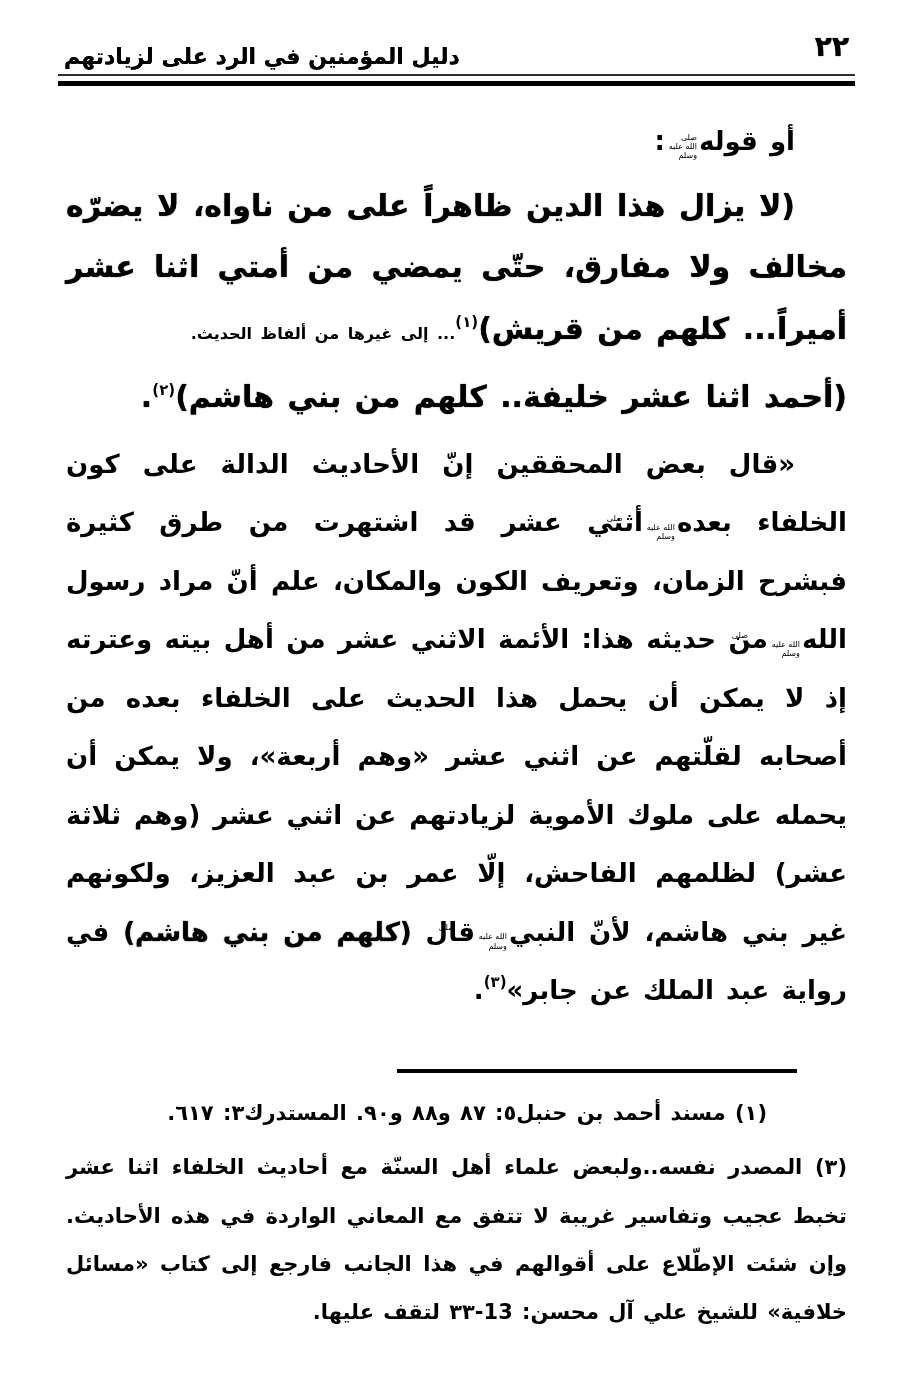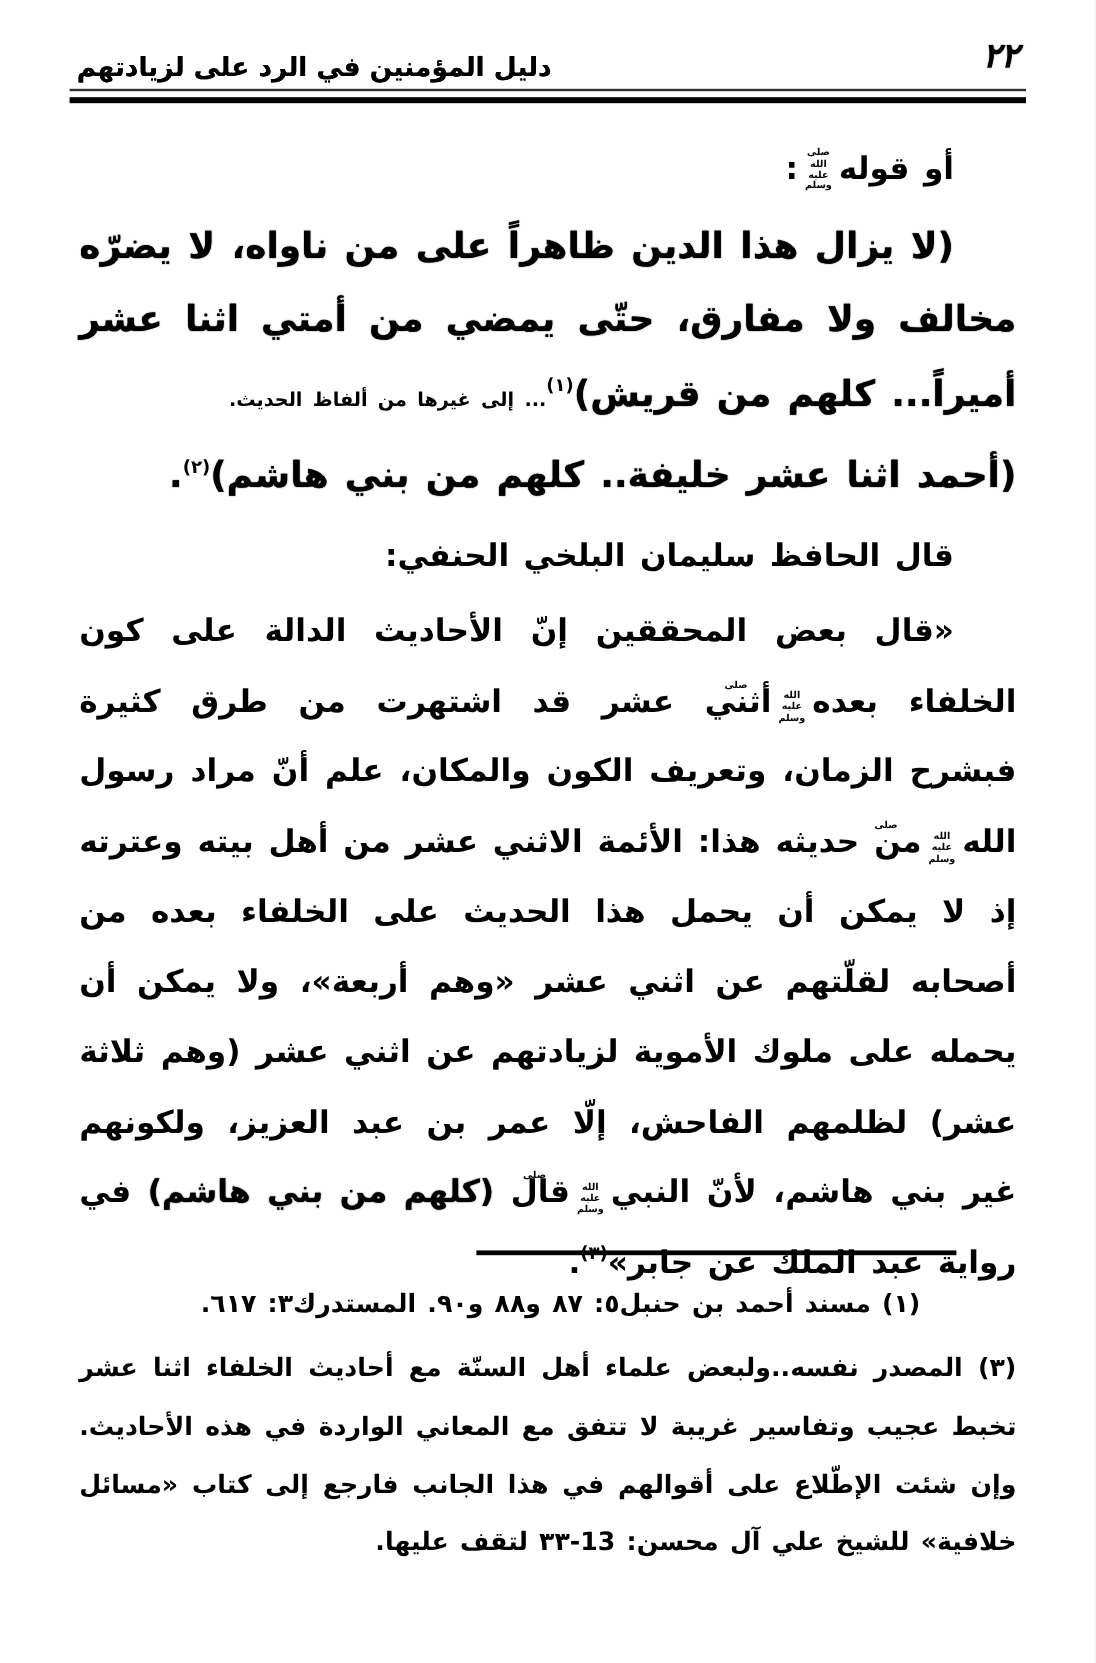--- a/index.html
+++ b/index.html
@@ -20,21 +20,20 @@
     justify-content:space-between;
     align-items:flex-start;
     padding:30px 64px 0 64px;
   }
   .page-number{
     font-size:28px;
     font-weight:bold;
     letter-spacing:2px;
     margin-top:0;
     text-shadow:0 0 1px #000;
-    font-style:italic;
   }
   .book-title{
     font-size:22px;
     font-weight:bold;
     margin-top:14px;
     text-shadow:0 0 0.5px #000;
   }
   .header-rule{
     margin:5px 58px 0 58px;
     height:5px;
@@ -62,31 +61,31 @@
   .s-sup{
     font-size:15px;
     vertical-align:12px;
     letter-spacing:-1px;
     line-height:0;
   }
   .s-hn{
     display:inline-block;
     width:30px;
     font-size:8px;
-    font-weight:bold;
+    font-weight:normal;
     line-height:1.15;
-    text-align:center;
+    text-align:right;
     vertical-align:-8px;
     margin:0 2px;
     word-spacing:0;
   }
   
   .footnotes{
     position:absolute;
-    top:1042px;
+    top:1069px;
     right:66px;
     left:66px;
   }
   .footnote-separator{
     width:400px;
     border-top:4px solid #000;
     margin:0 50px 16px auto;
   }
   .footnotes p{
     margin:0 0 6px 0;
@@ -107,21 +106,20 @@
     <div class="page-number">٢٢</div>
     <div class="book-title">دليل المؤمنين في الرد على لزيادتهم</div>
   </div>
 
   <div class="header-rule"></div>
 
   <div class="content">
       <p class="p-lead"><span class="s-n">أو قوله</span><span class="s-hn">صلى الله عليه وسلم</span><span class="s-n">:</span></p>
       <p class="p-indent p-quote"><span class="s-q">(لا يزال هذا الدين ظاهراً على من ناواه، لا يضرّه مخالف ولا مفارق، حتّى يمضي من أمتي اثنا عشر أميراً... كلهم من قريش)</span><span class="s-sup">(١)</span><span class="s-small">... إلى غيرها من ألفاظ الحديث.</span></p>
       <p class="p-lead"><span class="s-q">(أحمد اثنا عشر خليفة.. كلهم من بني هاشم)</span><span class="s-sup">(٢)</span><span class="s-q">.</span></p>
-      <p class="p-lead"><span class="s-n">قال الحافظ سليمان البلخي الحنفي:</span></p>
       <p class="p-indent"><span class="s-n">«قال بعض المحققين إنّ الأحاديث الدالة على كون الخلفاء بعده</span><span class="s-hn">صلى الله عليه وسلم</span><span class="s-n">أثني عشر قد اشتهرت من طرق كثيرة فبشرح الزمان، وتعريف الكون والمكان، علم أنّ مراد رسول الله</span><span class="s-hn">صلى الله عليه وسلم</span><span class="s-n">من حديثه هذا: الأئمة الاثني عشر من أهل بيته وعترته إذ لا يمكن أن يحمل هذا الحديث على الخلفاء بعده من أصحابه لقلّتهم عن اثني عشر «وهم أربعة»، ولا يمكن أن يحمله على ملوك الأموية لزيادتهم عن اثني عشر (وهم ثلاثة عشر) لظلمهم الفاحش، إلّا عمر بن عبد العزيز، ولكونهم غير بني هاشم، لأنّ النبي</span><span class="s-hn">صلى الله عليه وسلم</span><span class="s-n">قال </span><span class="s-b">(كلهم من بني هاشم)</span><span class="s-n"> في رواية عبد الملك عن جابر»</span><span class="s-sup">(٣)</span><span class="s-n">.</span></p>
     </div>
 
   <div class="footnotes">
     <div class="footnote-separator"></div>
     <div id="fn-list">
         <p class="fn-indent"><span class="s-n">(١) مسند أحمد بن حنبل٥: ٨٧ و٨٨ و٩٠. المستدرك٣: ٦١٧.</span></p>
         <p><span class="s-n">(٣) المصدر نفسه..ولبعض علماء أهل السنّة مع أحاديث الخلفاء اثنا عشر تخبط عجيب وتفاسير غريبة لا تتفق مع المعاني الواردة في هذه الأحاديث. وإن شئت الإطّلاع على أقوالهم في هذا الجانب فارجع إلى كتاب «مسائل خلافية» للشيخ علي آل محسن: 13-٣٣ لتقف عليها.</span></p>
       </div>
   </div>

